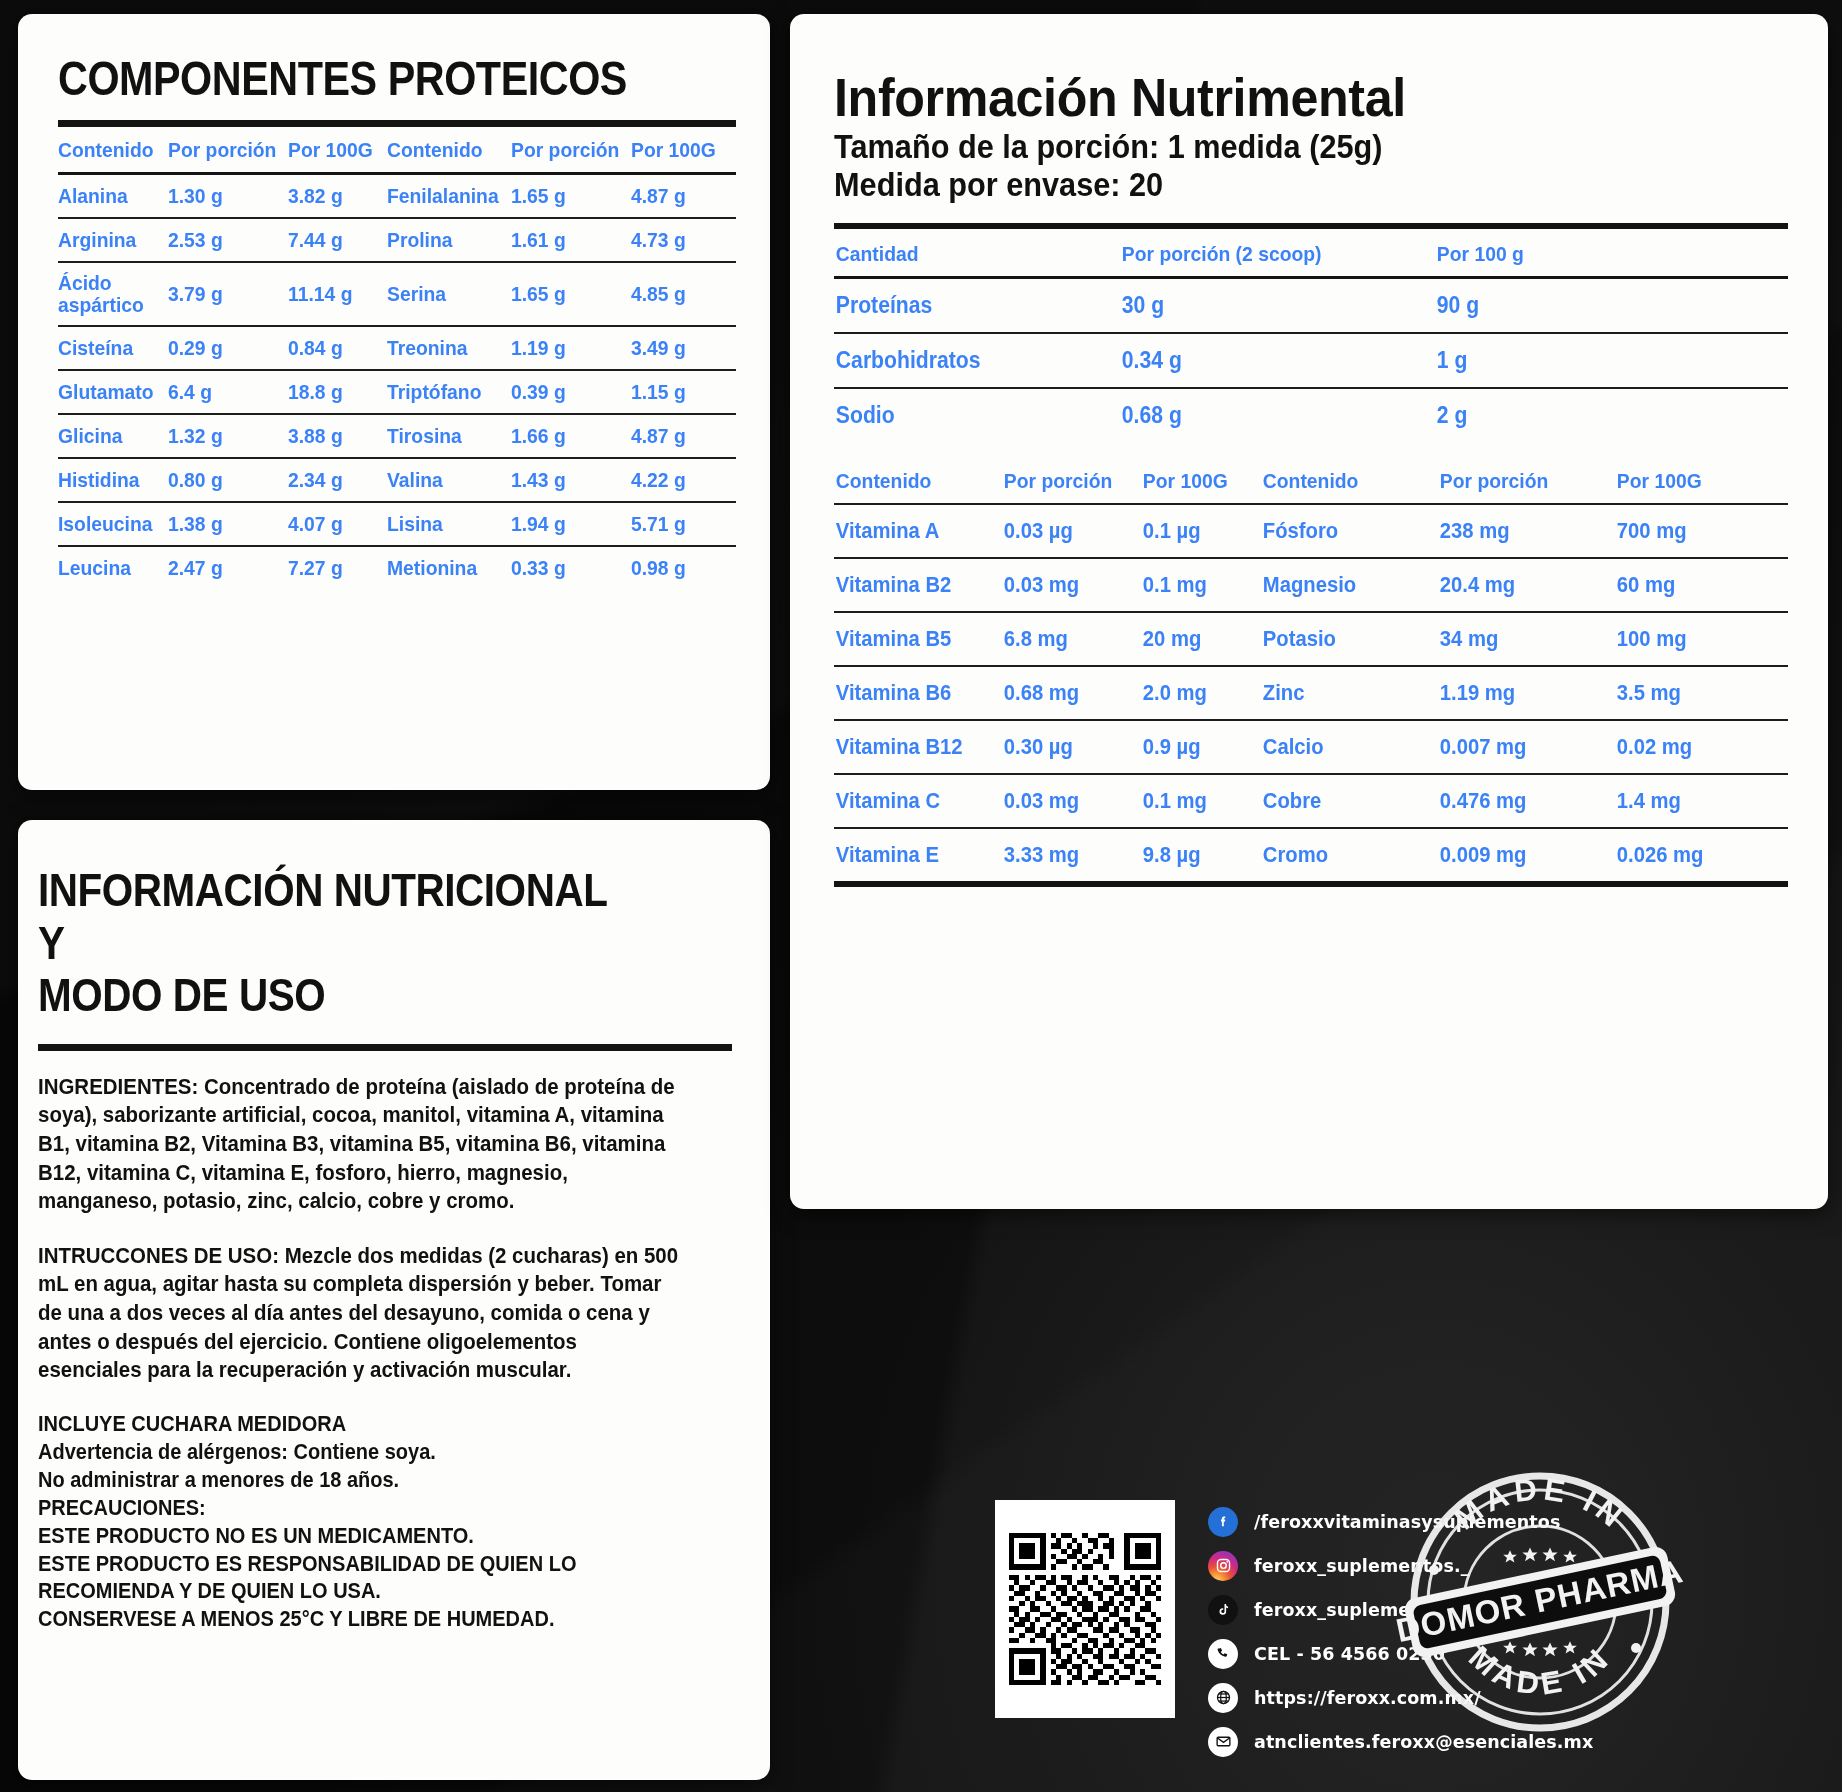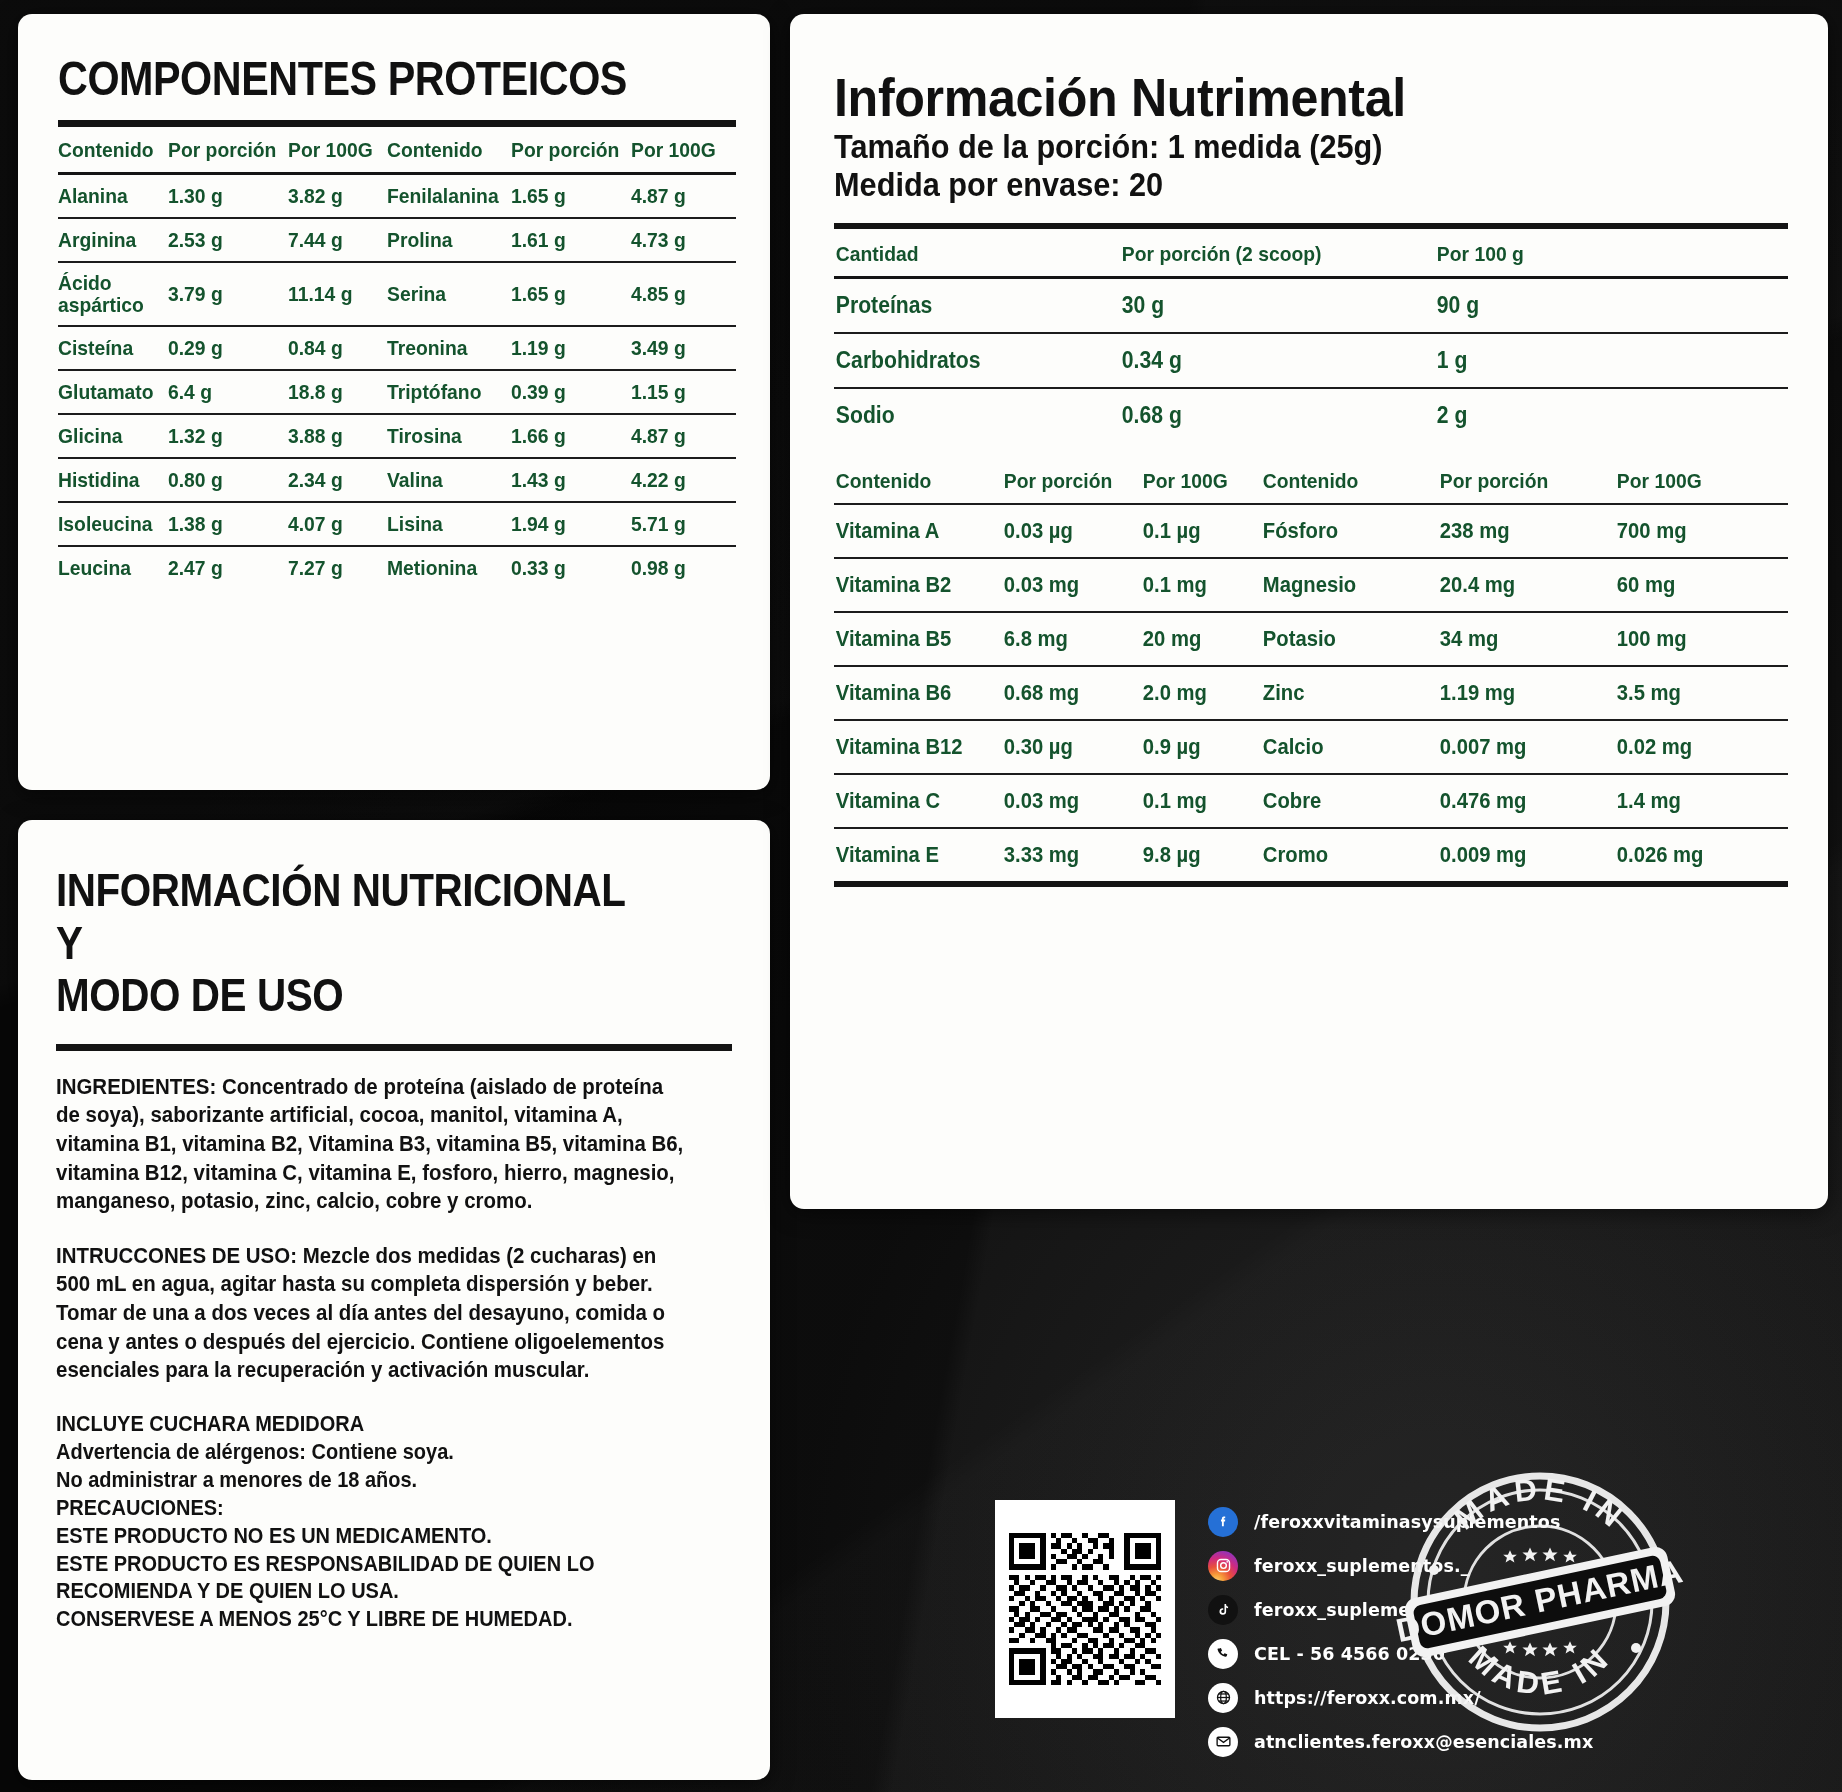--- a/index.html
+++ b/index.html
@@ -53,21 +53,21 @@
   }
   h1.title.two-line { font-size: 47px; line-height: 1.12; margin-bottom: 22px; }
 
   .rule-thick { height: 7px; background:#141414; width:100%; }
 
   table.t {
     width: 100%;
     border-collapse: collapse;
     font-family: "Liberation Sans Narrow", "Liberation Sans", sans-serif;
     font-weight: 700;
-    color: #14532d;
+    color: #3b82f6;
   }
   table.t th, table.t td {
     text-align: left;
     padding: 9px 2px 9px 0;
     font-size: 21px;
     white-space: nowrap;
     border-bottom: 2px solid #1c1c1c;
     transform: scaleX(0.92);
     transform-origin: left center;
   }
@@ -116,21 +116,21 @@
   .vit col.v0 { width: 17.5%; }
   .vit col.v1 { width: 14.5%; }
   .vit col.v2 { width: 12.5%; }
   .vit col.v3 { width: 18.5%; }
   .vit col.v4 { width: 18.5%; }
   .vit col.v5 { width: 18.0%; }
   table.vit thead th { border-bottom: 2px solid #1c1c1c; }
   table.vit tbody tr:last-child td { border-bottom: 6px solid #141414; }
 
   
-  #card-usage .card-inner { padding: 44px 38px 20px 20px; margin-left: 18px; }
+  #card-usage .card-inner { padding: 44px 38px 20px 20px; }
   .body-text {
     font-family: "Liberation Sans Narrow","Liberation Sans",sans-serif;
     font-weight: 700;
     color: #111;
     font-size: 22px;
     line-height: 1.30;
     transform: scaleX(0.93);
     transform-origin: left center;
     white-space: pre-line;
   }

